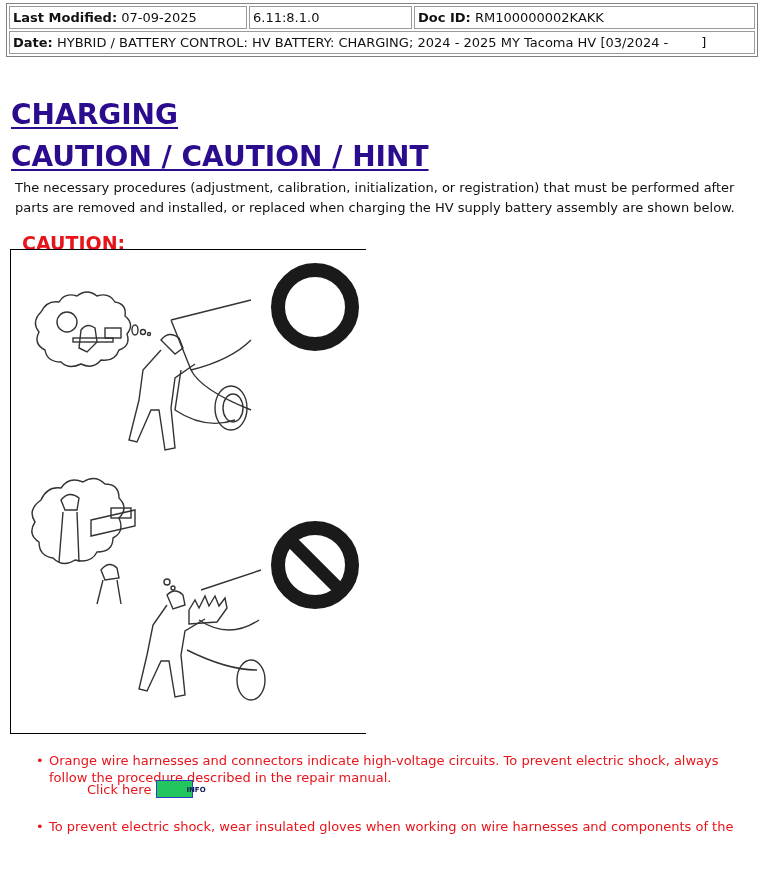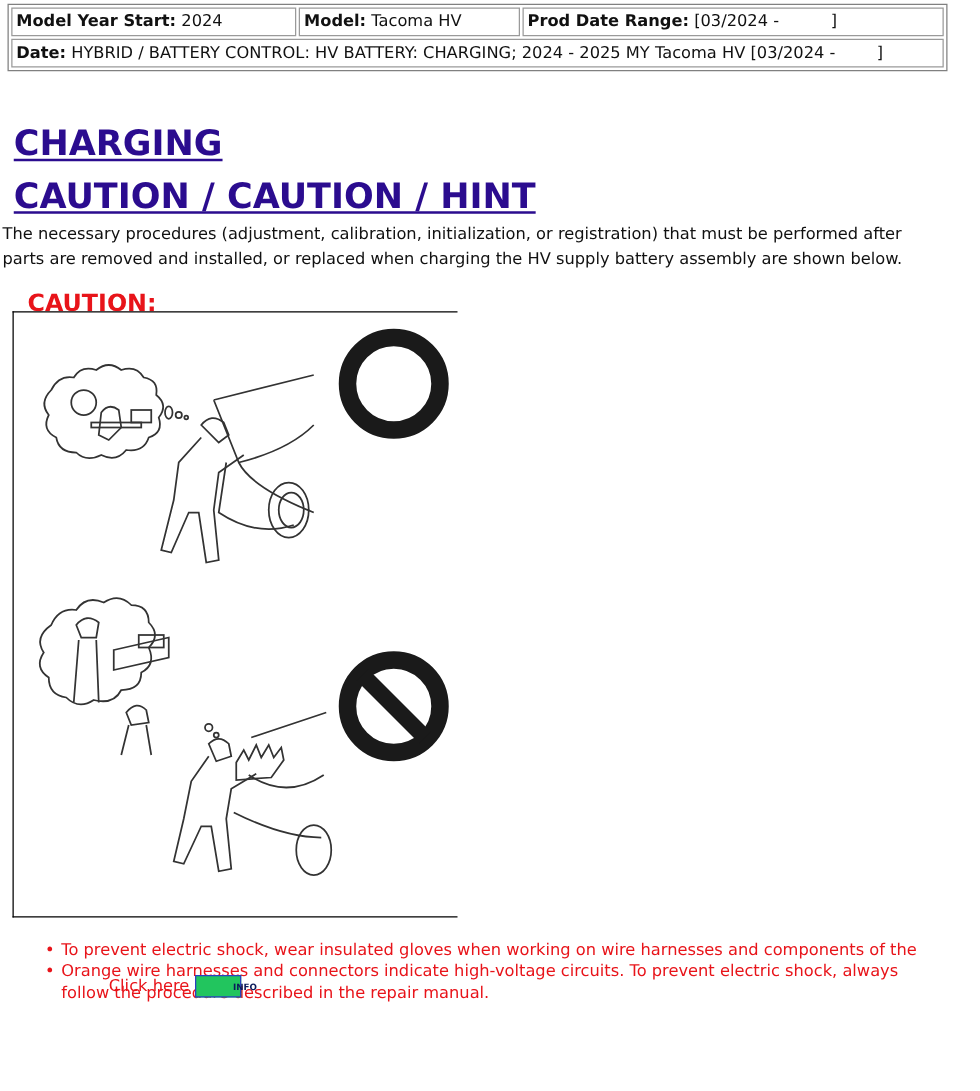--- a/index.html
+++ b/index.html
@@ -19,21 +19,21 @@
     white-space: nowrap; line-height: 17px;
   }
   .meta-table b { font-weight: bold; }
   h2.section {
     position: absolute; left: 11px; margin: 0;
     font-size: 28px; font-weight: bold; color: #2b0c8f;
     text-decoration: underline; text-underline-offset: 3px;
     font-family: "DejaVu Sans", sans-serif;
   }
   .intro {
-    position: absolute; left: 2px; top: 178px; width: 740px;
+    position: absolute; left: 15px; top: 178px; width: 740px;
     font-size: 13px; line-height: 20px; margin: 0; color: #111;
   }
   .caution-label {
     position: absolute; left: 22px; top: 232px;
     font-size: 19px; font-weight: bold; color: #e8141a;
   }
   .figure {
     position: absolute; left: 10px; top: 249px; width: 356px; height: 485px;
     border-left: 1px solid #000; border-top: 1px solid #000; border-bottom: 1px solid #000;
     box-sizing: border-box; background: #fff;
@@ -58,32 +58,31 @@
     line-height: 18px; box-sizing: border-box; cursor: pointer;
     font-family: "DejaVu Sans", sans-serif;
     padding-left: 29px;
   }
 </style>
 </head>
 <body>
 
 <table class="meta-table">
   <tbody>
-  <tr>
-    <td>
-      <b>Model Year Start:</b>
-      <span>2024</span>
+      <tr>
+    <td style="width:230px">
+      <b>Last Modified:</b>
+      <span>07-09-2025</span>
+    </td>
+    <td style="width:155px">
+      <span>6.11:8.1.0</span>
     </td>
     <td>
-      <b>Model:</b>
-      <span>Tacoma HV</span>
-    </td>
-    <td>
-      <b>Prod Date Range:</b>
-      <span style="white-space:pre">[03/2024 -          ]</span>
+      <b>Doc ID:</b>
+      <span>RM100000002KAKK</span>
     </td>
   </tr>
   <tr>
     <td colspan="3">
       <b>Date:</b>
       <span style="white-space:pre">HYBRID / BATTERY CONTROL: HV BATTERY: CHARGING; 2024 - 2025 MY Tacoma HV [03/2024 -        ]</span>
     </td>
   </tr>
 </tbody>
   </table>
@@ -139,24 +138,24 @@
       <ellipse cx="240" cy="430" rx="14" ry="20"></ellipse>
     </g>
     <g>
       <circle cx="304" cy="315" r="37" fill="none" stroke="#1a1a1a" stroke-width="14"></circle>
       <line x1="279" y1="290" x2="329" y2="340" stroke="#1a1a1a" stroke-width="13"></line>
     </g>
   </svg>
 </div>
 
 <ul class="bullets">
+  <li style="margin-bottom:32px">
+    <span>Orange wire harnesses and connectors indicate high-voltage circuits. To prevent electric shock, always follow the procedure described in the repair manual.</span>
+  </li>
   <li>
     <span>To prevent electric shock, wear insulated gloves when working on wire harnesses and components of the</span>
-  </li>
-  <li style="margin-bottom:32px">
-    <span>Orange wire harnesses and connectors indicate high-voltage circuits. To prevent electric shock, always follow the procedure described in the repair manual.</span>
   </li>
 </ul>
 
 <div class="click-row">
   <span>Click here</span>
   <span class="info-btn">INFO</span>
 </div>
 
 </body></html>

